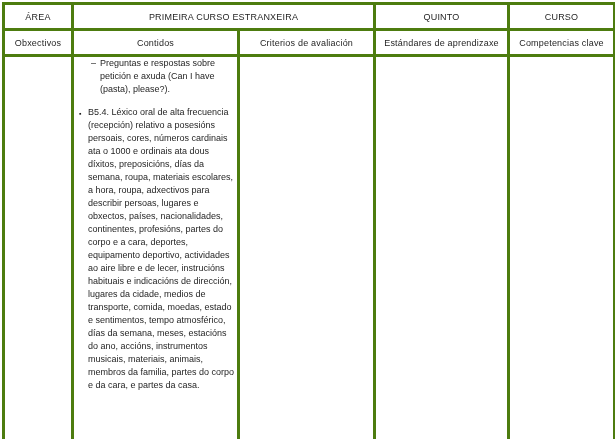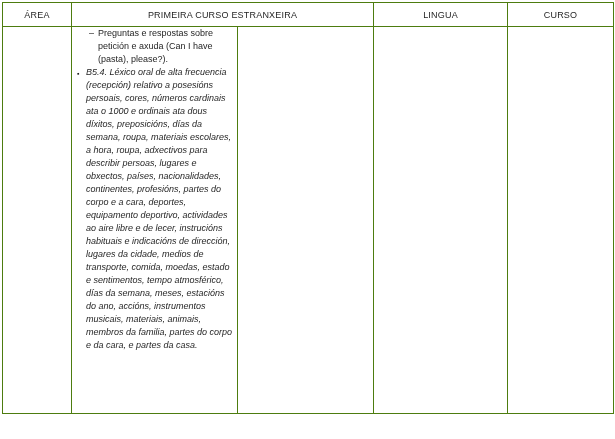--- a/index.html
+++ b/index.html
@@ -14,21 +14,21 @@
     color: #1f1f1f;
     overflow: hidden;
   }
   table.curriculum {
     border-collapse: collapse;
     table-layout: fixed;
     margin: 2px 0 0 2px;
     width: 611px;
   }
   table.curriculum td {
-    border: 1px solid #4d7c0f;
+    border: 3px solid #4d7c0f;
     padding: 0;
     overflow: hidden;
     background: #ffffff;
   }
   tr.header-row td {
     height: 23px;
     text-align: center;
     vertical-align: middle;
     font-size: 9px;
     letter-spacing: 0.2px;
@@ -52,22 +52,21 @@
     left: 0;
     top: 0;
   }
   .item-dash {
     margin-left: 17px;
     padding-left: 9px;
   }
   .item-square {
     margin-left: 5px;
     padding-left: 9px;
-    margin-top: 0;
-    font-style: italic;
+    margin-top: 10px;
   }
   .item-square .marker {
     font-size: 7px;
     top: 1px;
   }
 </style>
 </head>
 <body>
 
 <table class="curriculum">
@@ -75,22 +74,29 @@
     <col style="width:69px">
     <col style="width:166px">
     <col style="width:136px">
     <col style="width:134px">
     <col style="width:106px">
   </colgroup>
   <tbody>
     <tr class="header-row">
       <td>ÁREA</td>
       <td colspan="2">PRIMEIRA CURSO ESTRANXEIRA</td>
-      <td>LINGUA</td>
+      <td>QUINTO</td>
       <td>CURSO</td>
+    </tr>
+    <tr class="header-row">
+      <td>Obxectivos</td>
+      <td>Contidos</td>
+      <td>Criterios de avaliación</td>
+      <td>Estándares de aprendizaxe</td>
+      <td>Competencias clave</td>
     </tr>
     <tr class="content-row">
       <td></td>
       <td class="contidos-cell">
         <div class="item item-dash">
           <span class="marker">–</span>
           <span class="item-text">Preguntas e respostas sobre petición e axuda (Can I have (pasta), please?).</span>
         </div>
         <div class="item item-square">
           <span class="marker">▪</span>

